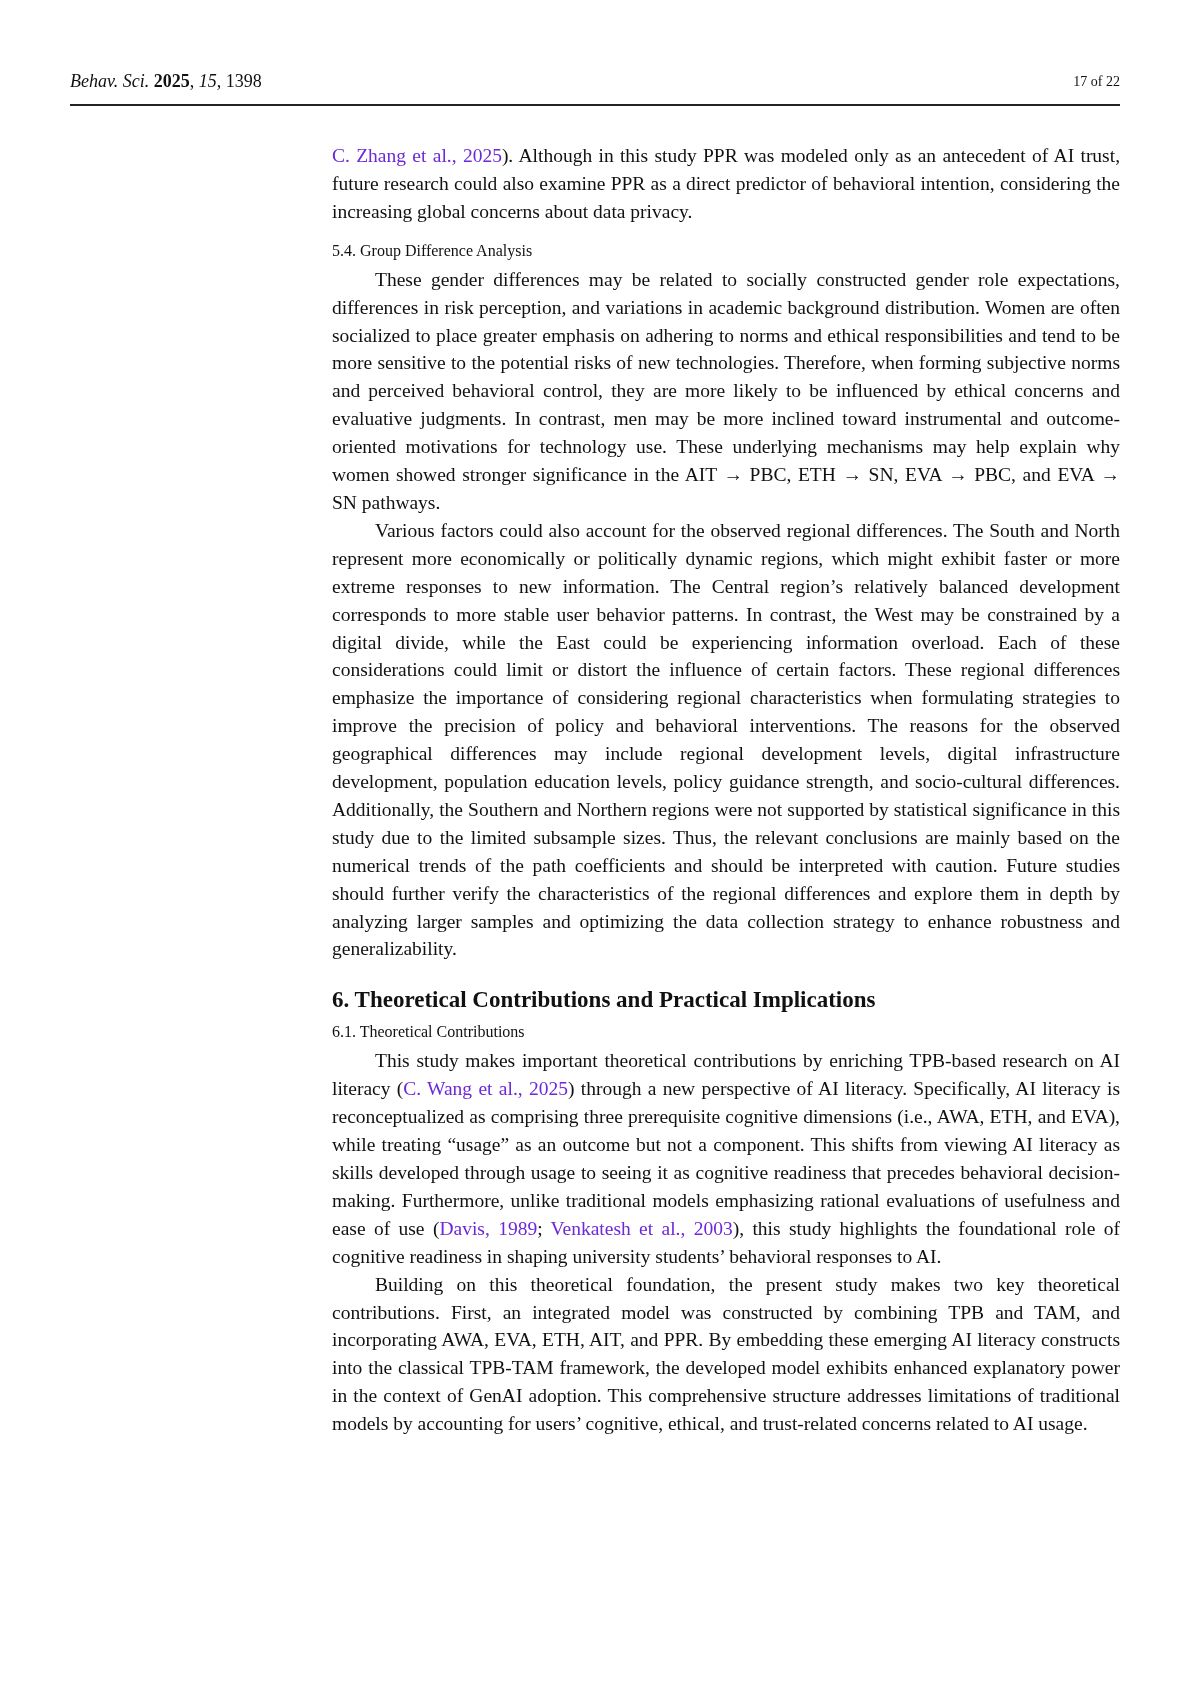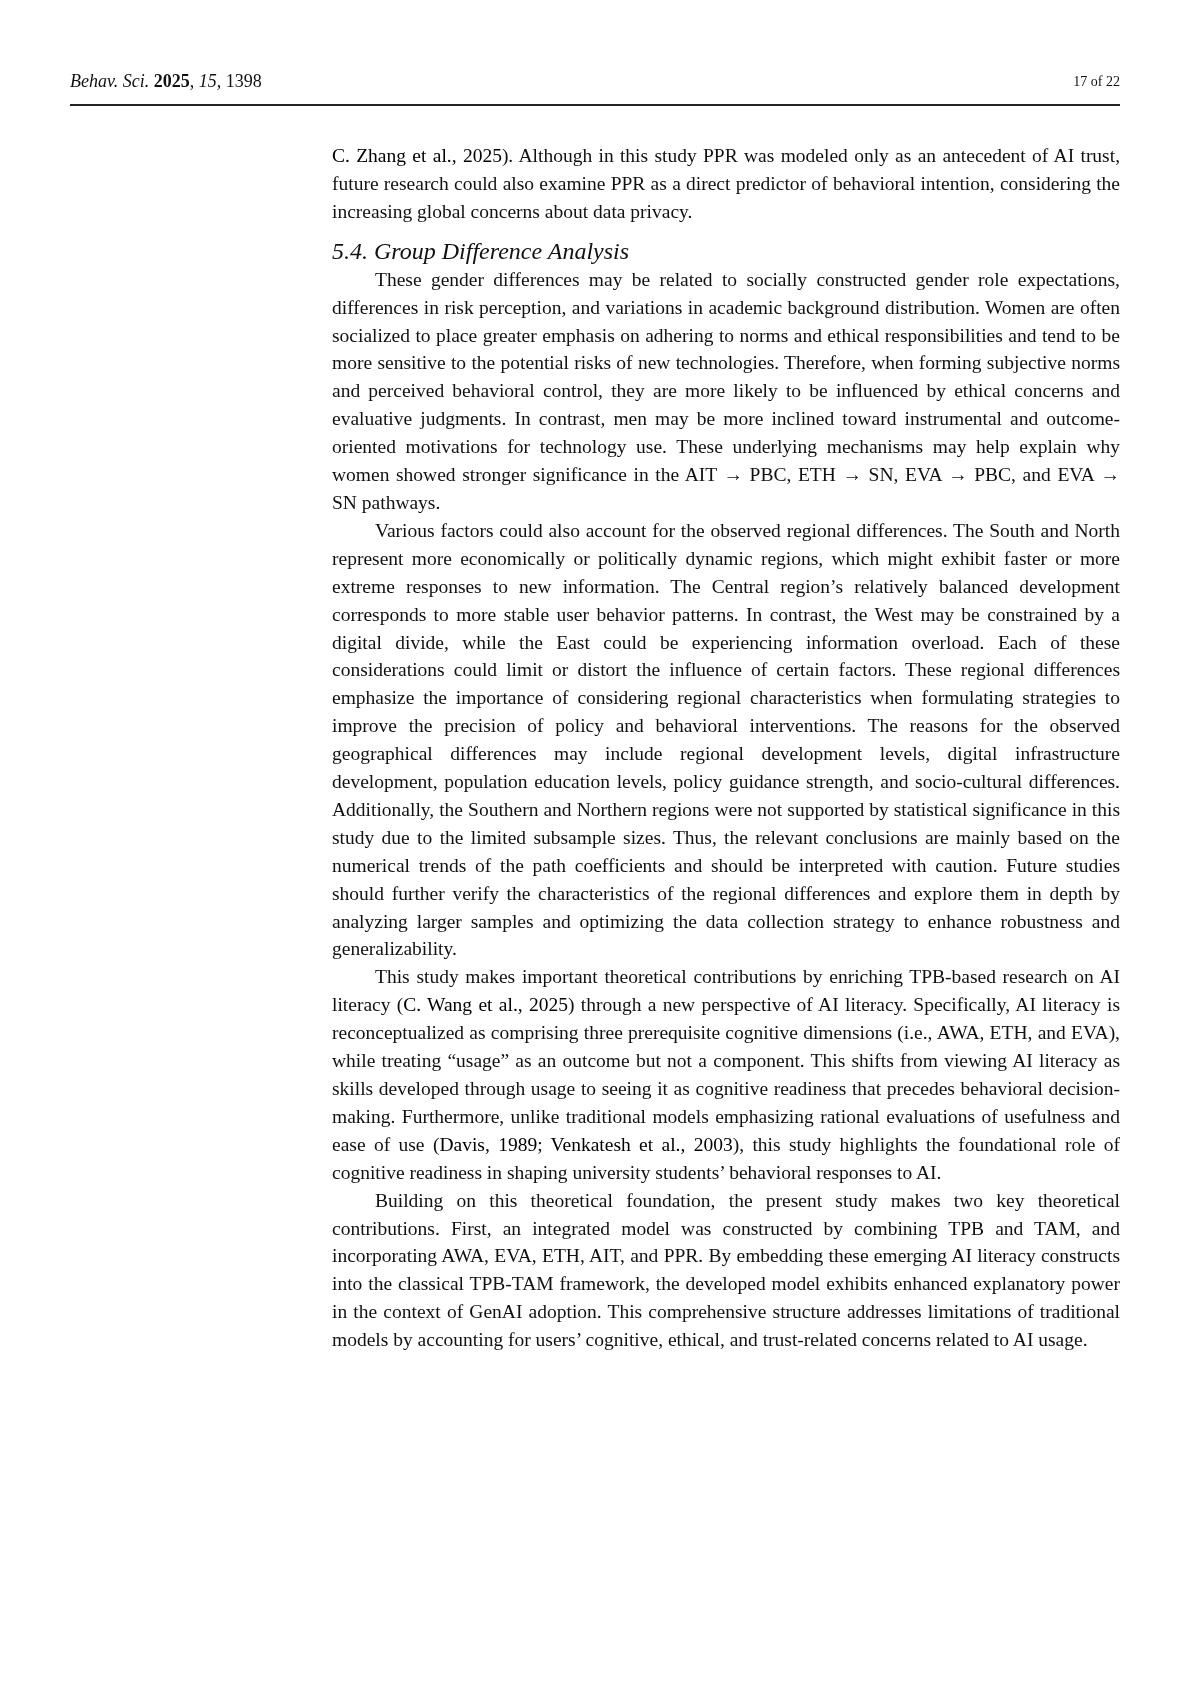--- a/index.html
+++ b/index.html
@@ -8,23 +8,23 @@
   .header { position: absolute; left: 70px; top: 66px; width: 1050px; height: 38px;
             border-bottom: 2px solid #222; }
   .header .journal { position: absolute; left: 0; top: 5px; font-size: 18px; }
   .header .journal i { font-style: italic; }
   .header .journal b { font-weight: bold; }
   .header .pageno { position: absolute; right: 0; top: 8px; font-size: 14px; text-align: center; }
   .content { position: absolute; left: 332px; top: 142px; width: 788px;
              font-size: 19.5px; line-height: 27.9px; text-align: justify; }
   .content p { margin: 0; }
   .indent { text-indent: 43px; }
-  .subhead { font-style: italic; font-size: 24px; margin: 12px 0 2px 0; line-height: 26px; }
+  .subhead { font-size: 16px; margin: 12px 0 2px 0; line-height: 26px; }
   .sechead { font-weight: bold; font-size: 23px; margin: 22px 0 4px 0; line-height: 30px; }
-  .link { color: #000000; text-decoration: none; cursor: pointer; }
+  .link { color: #6d28d9; text-decoration: none; cursor: pointer; }
 </style>
 </head>
 <body>
 
 <div class="header">
   <div class="journal">
     <i>Behav. Sci.</i>
     <b>2025</b>,
     <i>15</i>,
     <span>1398</span>
@@ -33,17 +33,19 @@
 </div>
 
 <div class="content">
 
   <p><a class="link"><span>C. Zhang et al.</span><span>, </span><span>2025</span></a><span>). Although in this study PPR was modeled only as an antecedent of AI trust, future research could also examine PPR as a direct predictor of behavioral intention, considering the increasing global concerns about data privacy.</span></p>
 
   <div class="subhead">5.4. Group Difference Analysis</div>
   <p class="indent">These gender differences may be related to socially constructed gender role expectations, differences in risk perception, and variations in academic background distribution. Women are often socialized to place greater emphasis on adhering to norms and ethical responsibilities and tend to be more sensitive to the potential risks of new technologies. Therefore, when forming subjective norms and perceived behavioral control, they are more likely to be influenced by ethical concerns and evaluative judgments.  In contrast, men may be more inclined toward instrumental and outcome-oriented motivations for technology use. These underlying mechanisms may help explain why women showed stronger significance in the AIT → PBC, ETH → SN, EVA → PBC, and EVA → SN pathways.</p>
   <p class="indent">Various factors could also account for the observed regional differences. The South and North represent more economically or politically dynamic regions, which might exhibit faster or more extreme responses to new information.  The Central region’s relatively balanced development corresponds to more stable user behavior patterns.  In contrast, the West may be constrained by a digital divide, while the East could be experiencing information overload.  Each of these considerations could limit or distort the influence of certain factors.  These regional differences emphasize the importance of considering regional characteristics when formulating strategies to improve the precision of policy and behavioral interventions.  The reasons for the observed geographical differences may include regional development levels, digital infrastructure development, population education levels, policy guidance strength, and socio-cultural differences. Additionally, the Southern and Northern regions were not supported by statistical significance in this study due to the limited subsample sizes. Thus, the relevant conclusions are mainly based on the numerical trends of the path coefficients and should be interpreted with caution. Future studies should further verify the characteristics of the regional differences and explore them in depth by analyzing larger samples and optimizing the data collection strategy to enhance robustness and generalizability.</p>
 
+  <div class="sechead">6. Theoretical Contributions and Practical Implications</div>
+  <div class="subhead" style="margin-top:0">6.1. Theoretical Contributions</div>
 
   <p class="indent"><span>This study makes important theoretical contributions by enriching TPB-based research on AI literacy (</span><a class="link"><span>C. Wang et al.</span><span>, </span><span>2025</span></a><span>) through a new perspective of AI literacy. Specifically, AI literacy is reconceptualized as comprising three prerequisite cognitive dimensions (i.e., AWA, ETH, and EVA), while treating “usage” as an outcome but not a component.  This shifts from viewing AI literacy as skills developed through usage to seeing it as cognitive readiness that precedes behavioral decision-making. Furthermore, unlike traditional models emphasizing rational evaluations of usefulness and ease of use (</span><a class="link"><span>Davis</span><span>, </span><span>1989</span></a><span>; </span><a class="link"><span>Venkatesh et al.</span><span>, </span><span>2003</span></a><span>), this study highlights the foundational role of cognitive readiness in shaping university students’ behavioral responses to AI.</span></p>
 
   <p class="indent">Building on this theoretical foundation, the present study makes two key theoretical contributions.  First, an integrated model was constructed by combining TPB and TAM, and incorporating AWA, EVA, ETH, AIT, and PPR. By embedding these emerging AI literacy constructs into the classical TPB-TAM framework, the developed model exhibits enhanced explanatory power in the context of GenAI adoption.  This comprehensive structure addresses limitations of traditional models by accounting for users’ cognitive, ethical, and trust-related concerns related to AI usage.</p>
 </div>
 
 </body></html>

